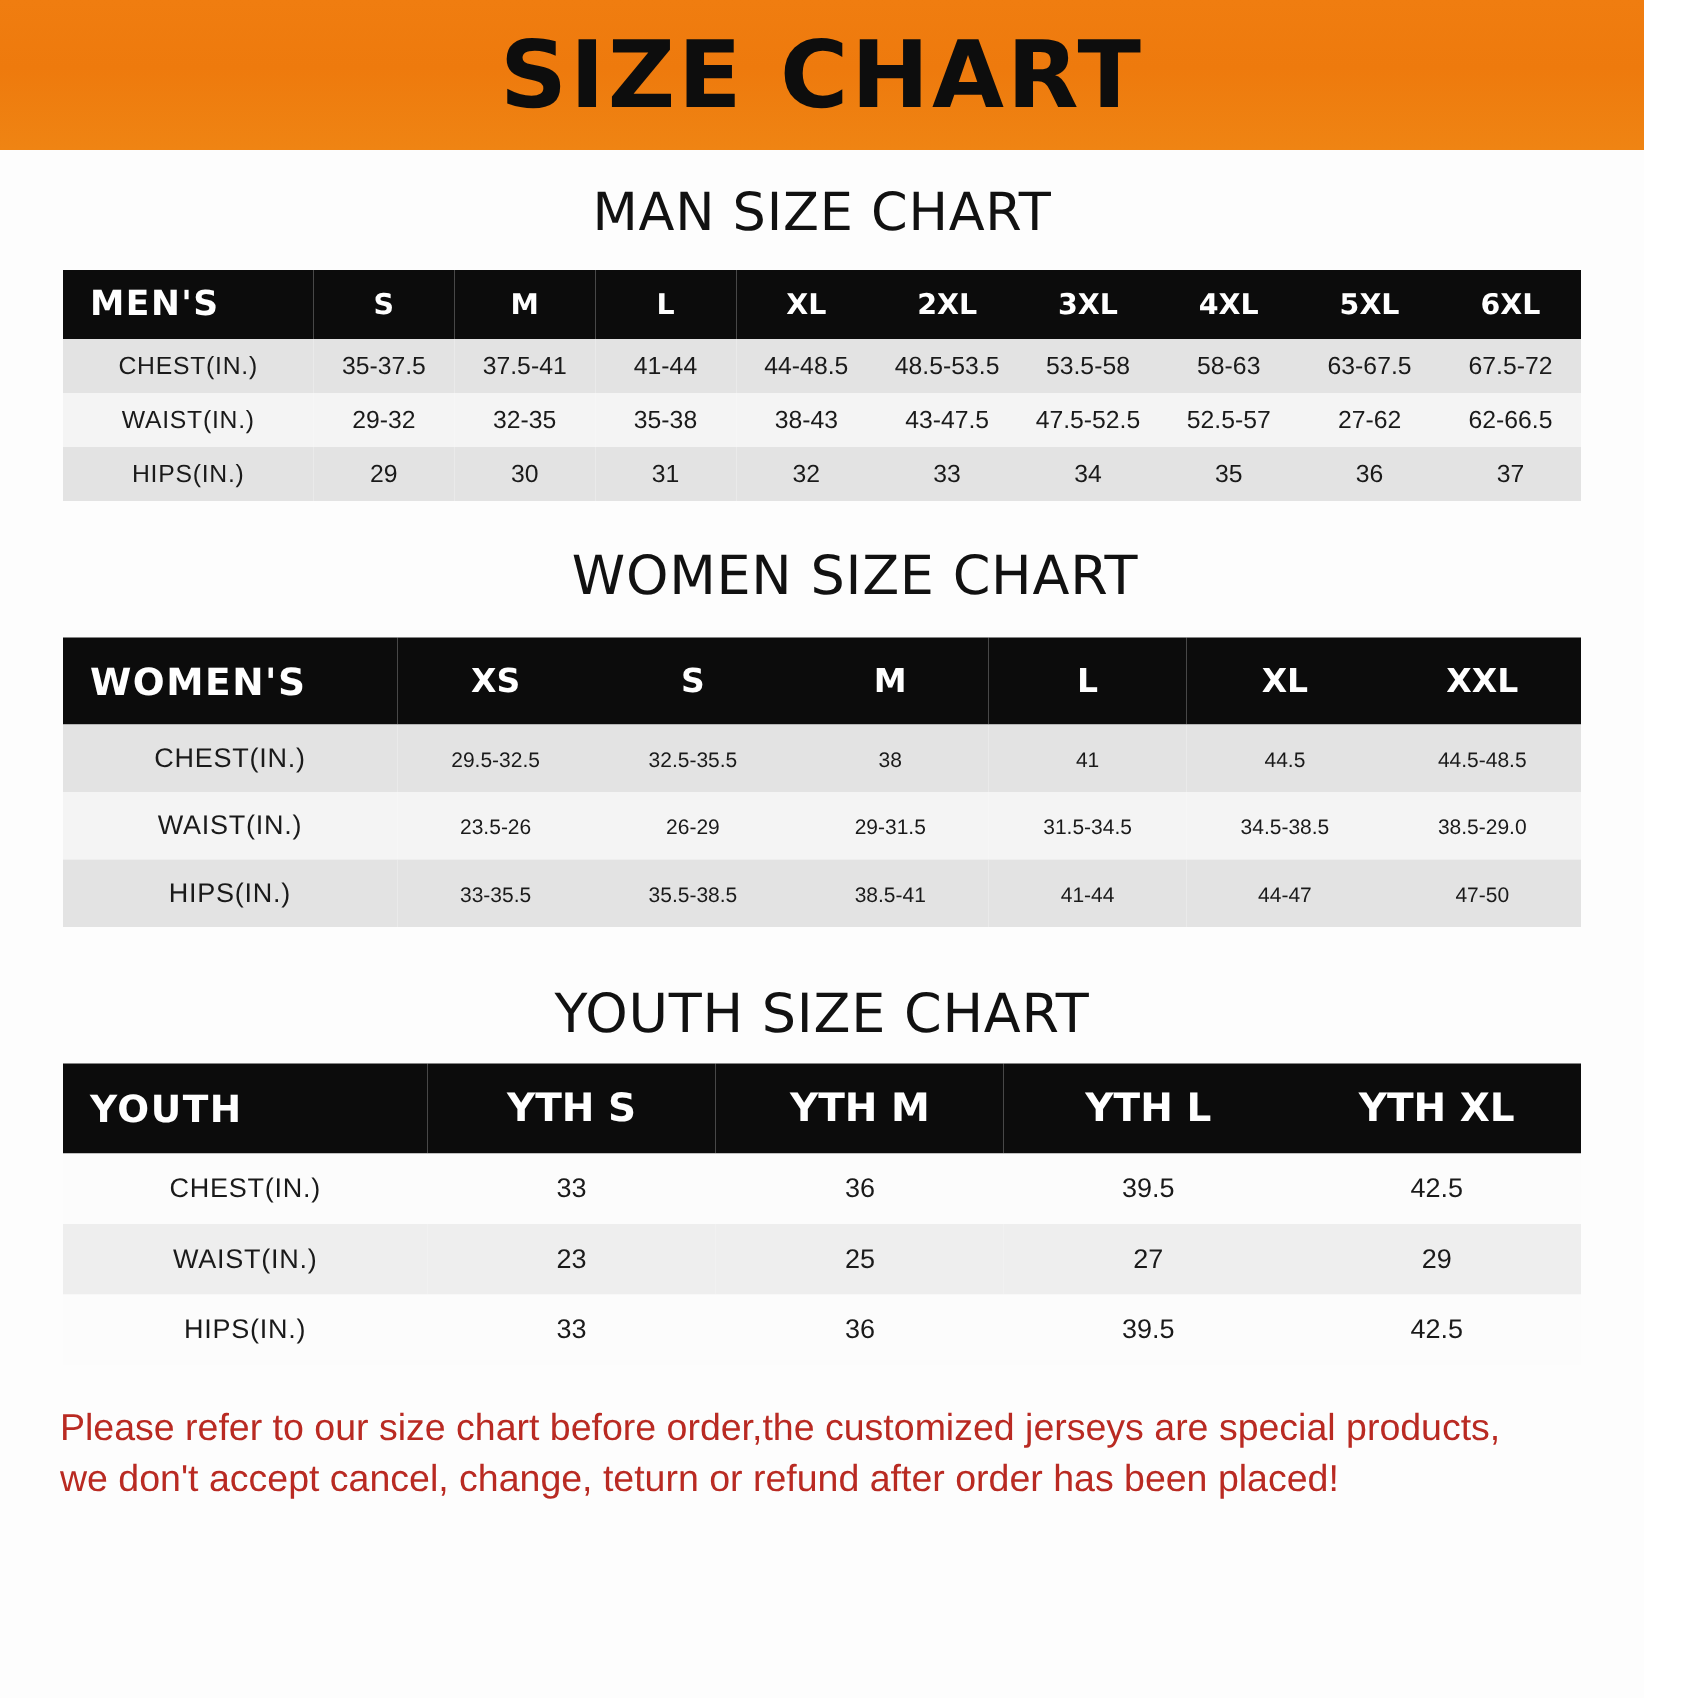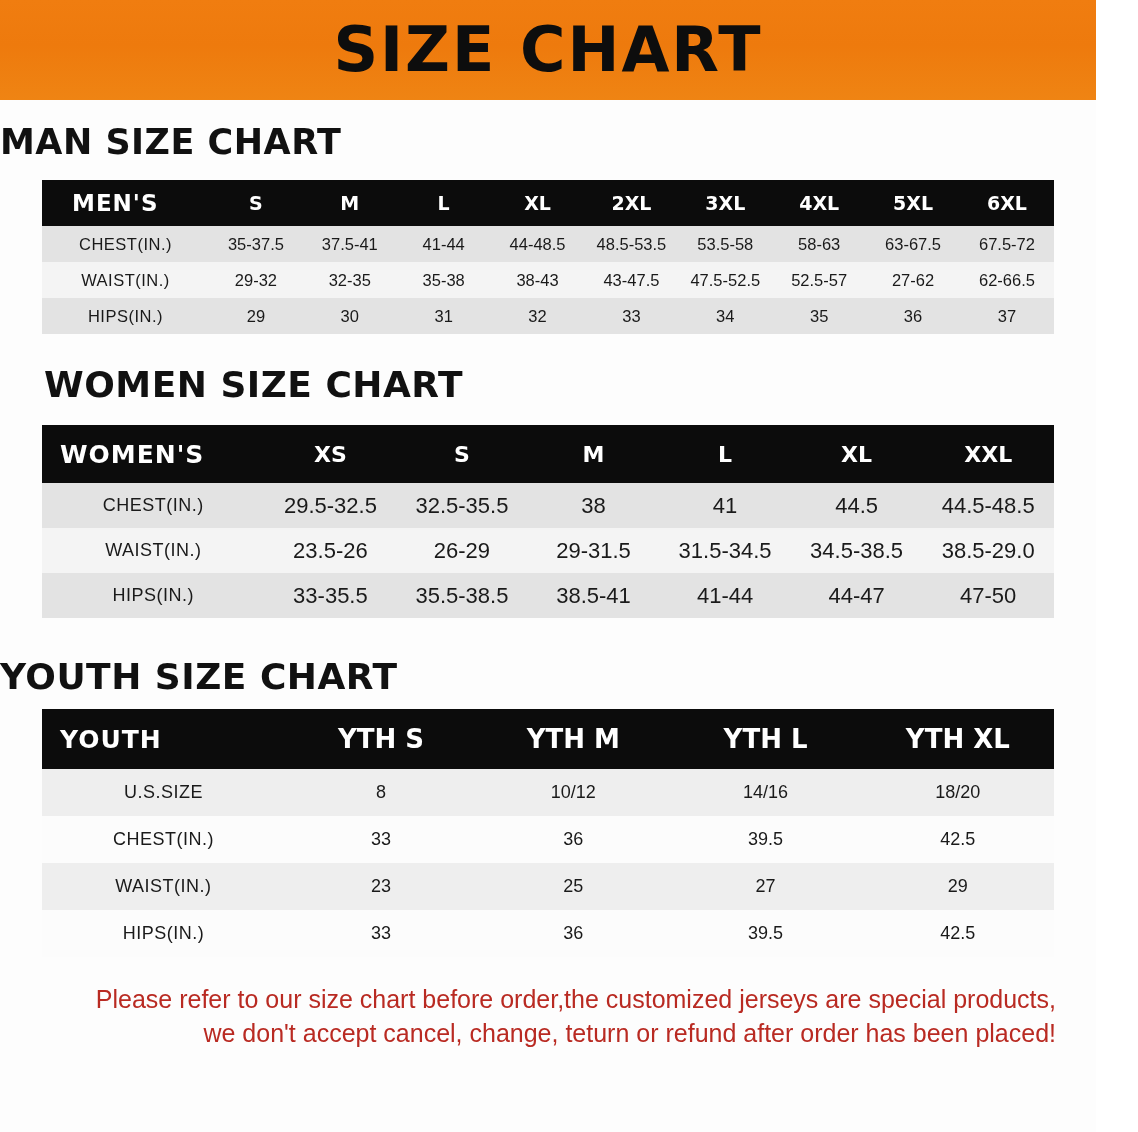--- a/index.html
+++ b/index.html
@@ -33,22 +33,23 @@
     font-family: "DejaVu Sans", sans-serif;
     font-weight: 700;
     font-size: 62px;
     letter-spacing: 2px;
     color: #0d0d0d;
     line-height: 1;
   }
 
   
   .section-title {
+    text-align: center;
     font-family: "DejaVu Sans", sans-serif;
-    font-weight: 700;
+    font-weight: 400;
     color: #111111;
     letter-spacing: 0.5px;
   }
   .title-man    { font-size: 35px; margin-top: 22px; margin-bottom: 18px; }
   .title-women  { font-size: 36px; margin-top: 30px; margin-bottom: 20px; margin-left: 44px; }
   .title-youth  { font-size: 36px; margin-top: 38px; margin-bottom: 12px; }
 
   
   .table-wrap {
     margin: 0 42px;
@@ -71,46 +72,46 @@
   }
   tbody tr.odd  td { background: #e3e3e3; }
   tbody tr.even td { background: #f4f4f4; }
   td.rowlabel {
     text-align: center;
     letter-spacing: 0.5px;
   }
 
   
   .men thead th { height: 44px; font-size: 19px; }
-  .men thead th.corner { text-align: left; padding-left: 30px; font-size: 23px; letter-spacing: 1px; }
+  .men thead th.corner { text-align: left; padding-left: 18px; font-size: 23px; letter-spacing: 1px; }
   .men tbody td { height: 34px; font-size: 16.5px; }
   .men tbody td.rowlabel { font-size: 16.5px; }
 
   
   .women thead th { height: 56px; font-size: 22px; }
   .women thead th.corner { text-align: left; padding-left: 18px; font-size: 25px; letter-spacing: 1px; }
-  .women tbody td { height: 43px; font-size: 22px; }
+  .women tbody td { height: 43px; font-size: 14px; }
   .women tbody td.rowlabel { font-size: 18px; }
 
   
   .youth thead th { height: 58px; font-size: 26px; }
   .youth thead th.corner { text-align: left; padding-left: 18px; font-size: 25px; letter-spacing: 1px; }
   .youth tbody td { height: 45px; font-size: 18px; }
   .youth tbody td.rowlabel { font-size: 18px; }
   .youth tbody tr.odd td  { background: #eeeeee; }
   .youth tbody tr.even td { background: #fcfcfc; }
 
   
   .note {
     margin: 26px 40px 0 40px;
     color: #b92a22;
     font-family: "Liberation Sans", sans-serif;
     font-size: 25px;
     line-height: 1.35;
-    text-align: right;
+    text-align: left;
   }
   .note-line { display: block; }
 </style>
 </head>
 <body>
 
 <div class="page">
 
   <div class="banner">
     <div class="banner-title">SIZE CHART</div>
@@ -238,27 +239,20 @@
       <thead>
         <tr>
           <th class="corner">YOUTH</th>
           <th>YTH S</th>
           <th>YTH M</th>
           <th>YTH L</th>
           <th>YTH XL</th>
         </tr>
       </thead>
       <tbody>
-        <tr class="odd">
-          <td class="rowlabel">U.S.SIZE</td>
-          <td>8</td>
-          <td>10/12</td>
-          <td>14/16</td>
-          <td>18/20</td>
-        </tr>
         <tr class="even">
           <td class="rowlabel">CHEST(IN.)</td>
           <td>33</td>
           <td>36</td>
           <td>39.5</td>
           <td>42.5</td>
         </tr>
         <tr class="odd">
           <td class="rowlabel">WAIST(IN.)</td>
           <td>23</td>

